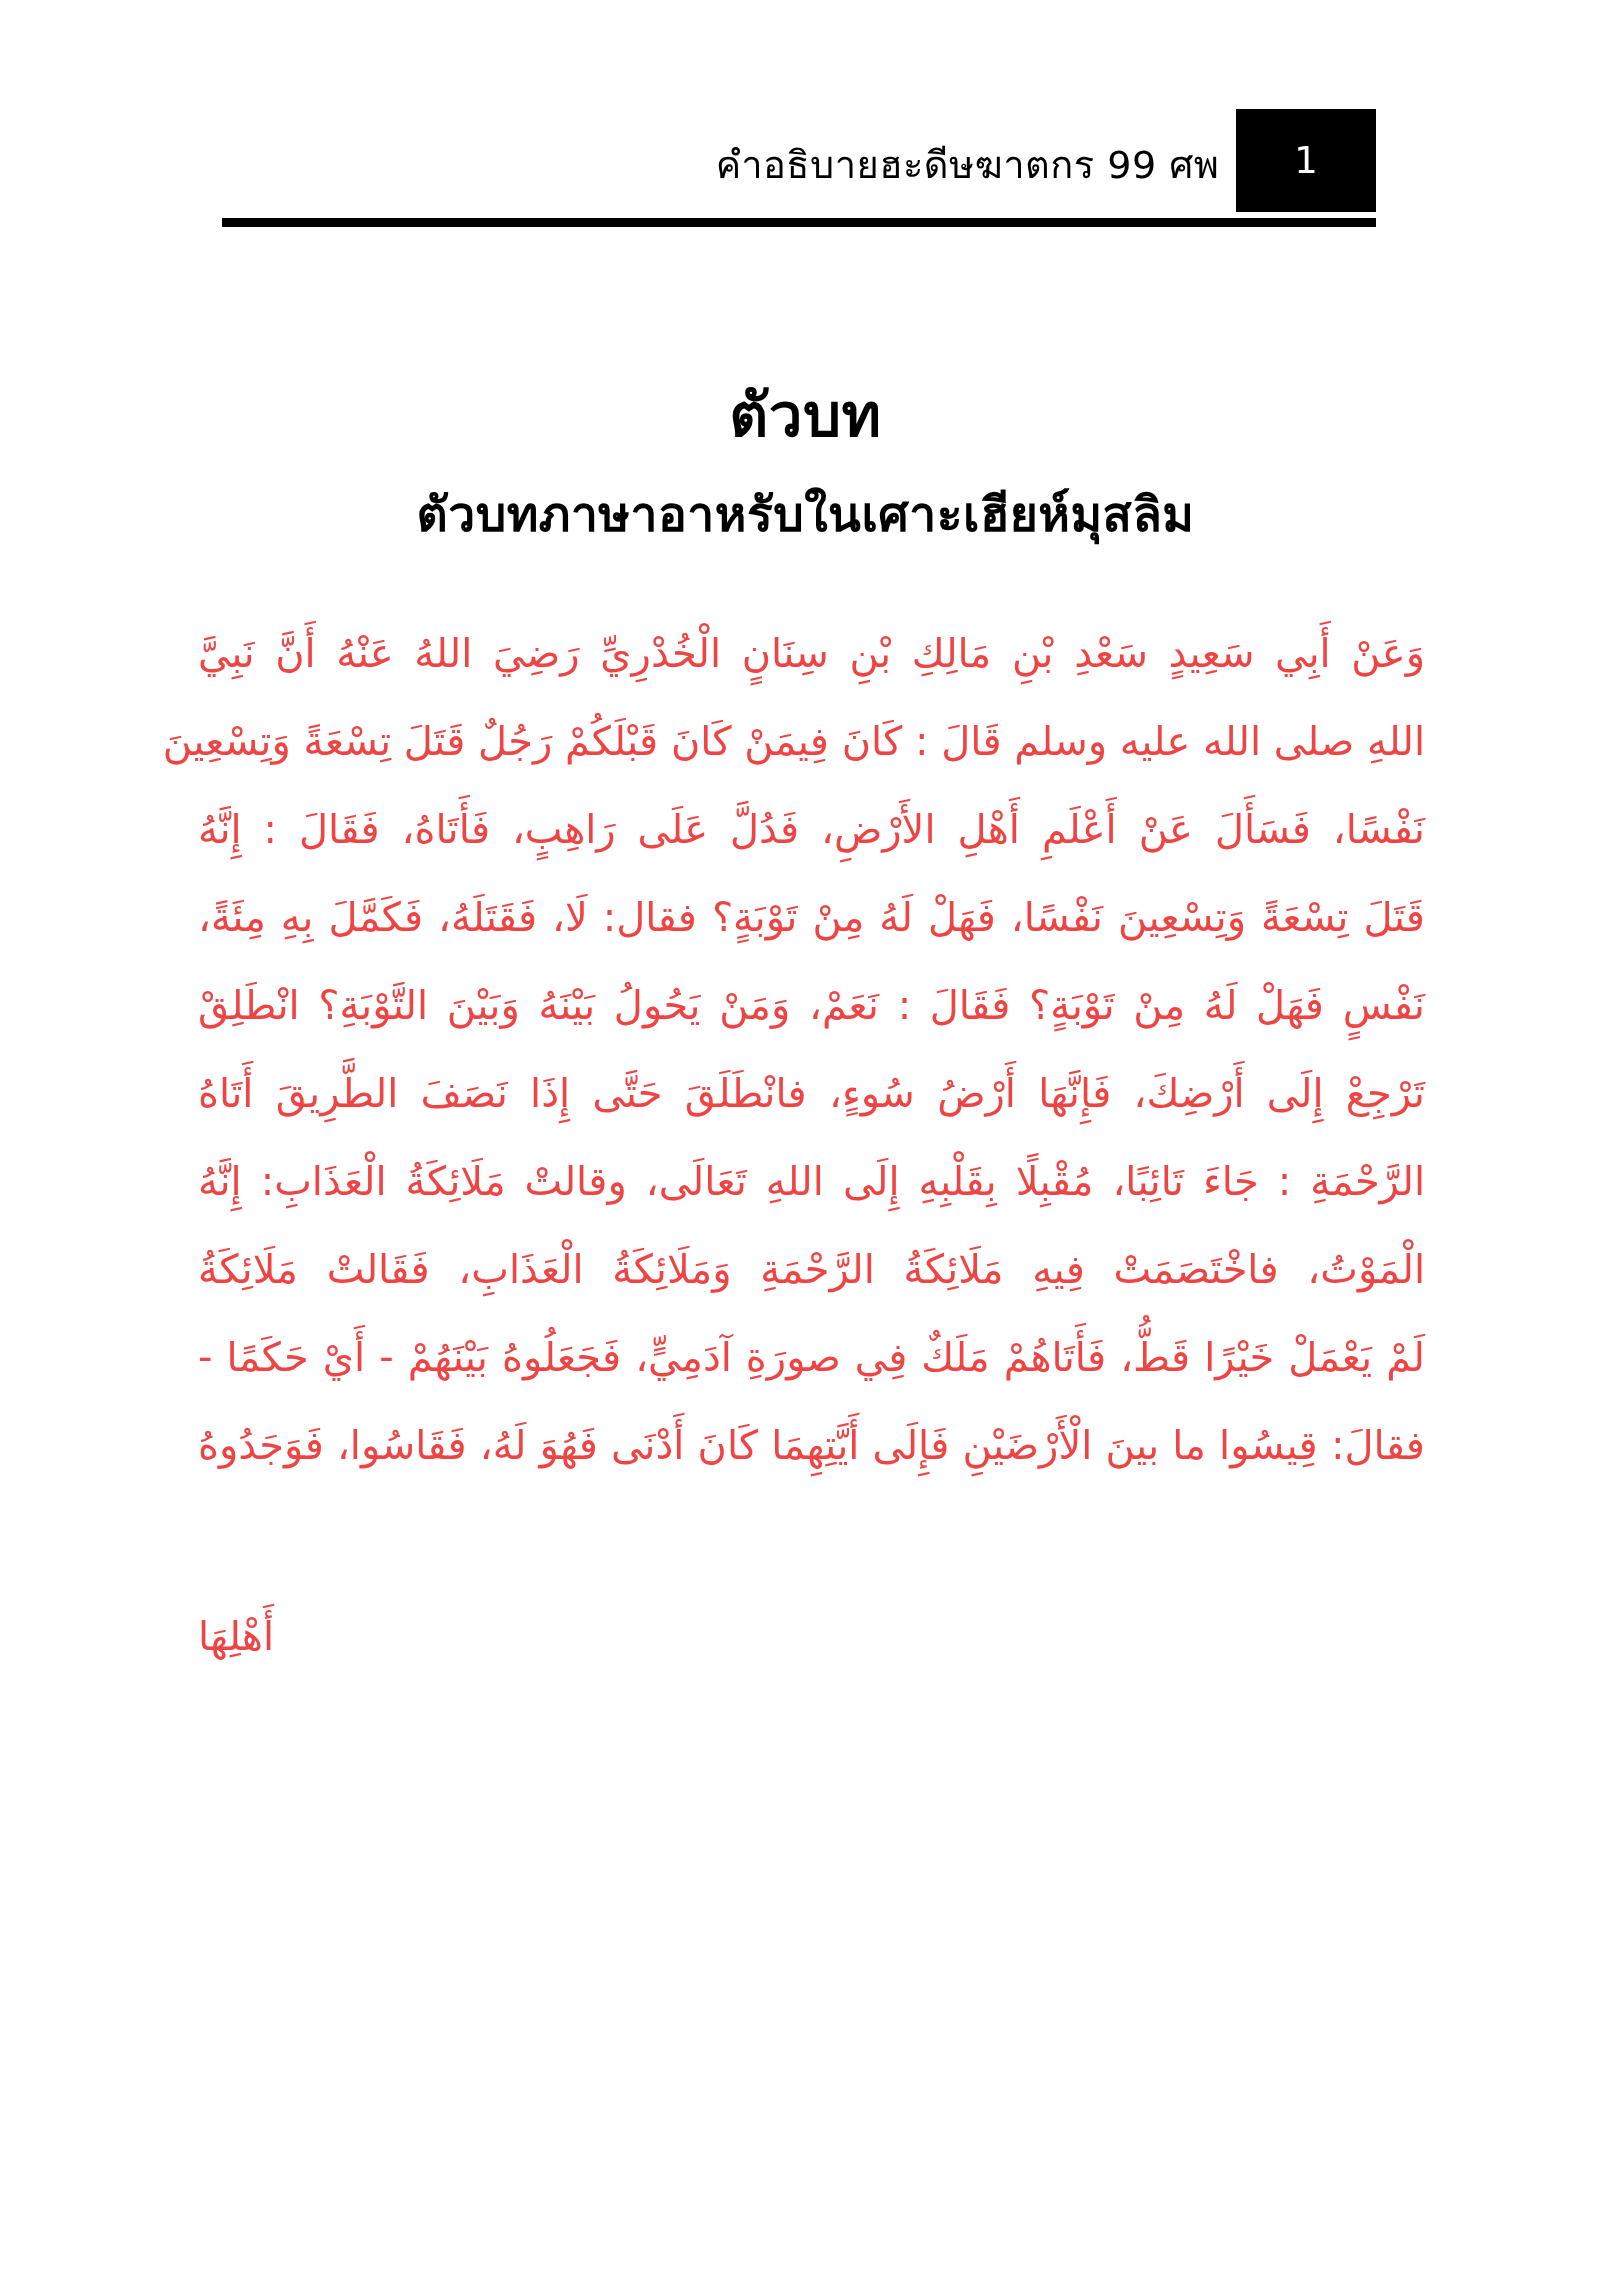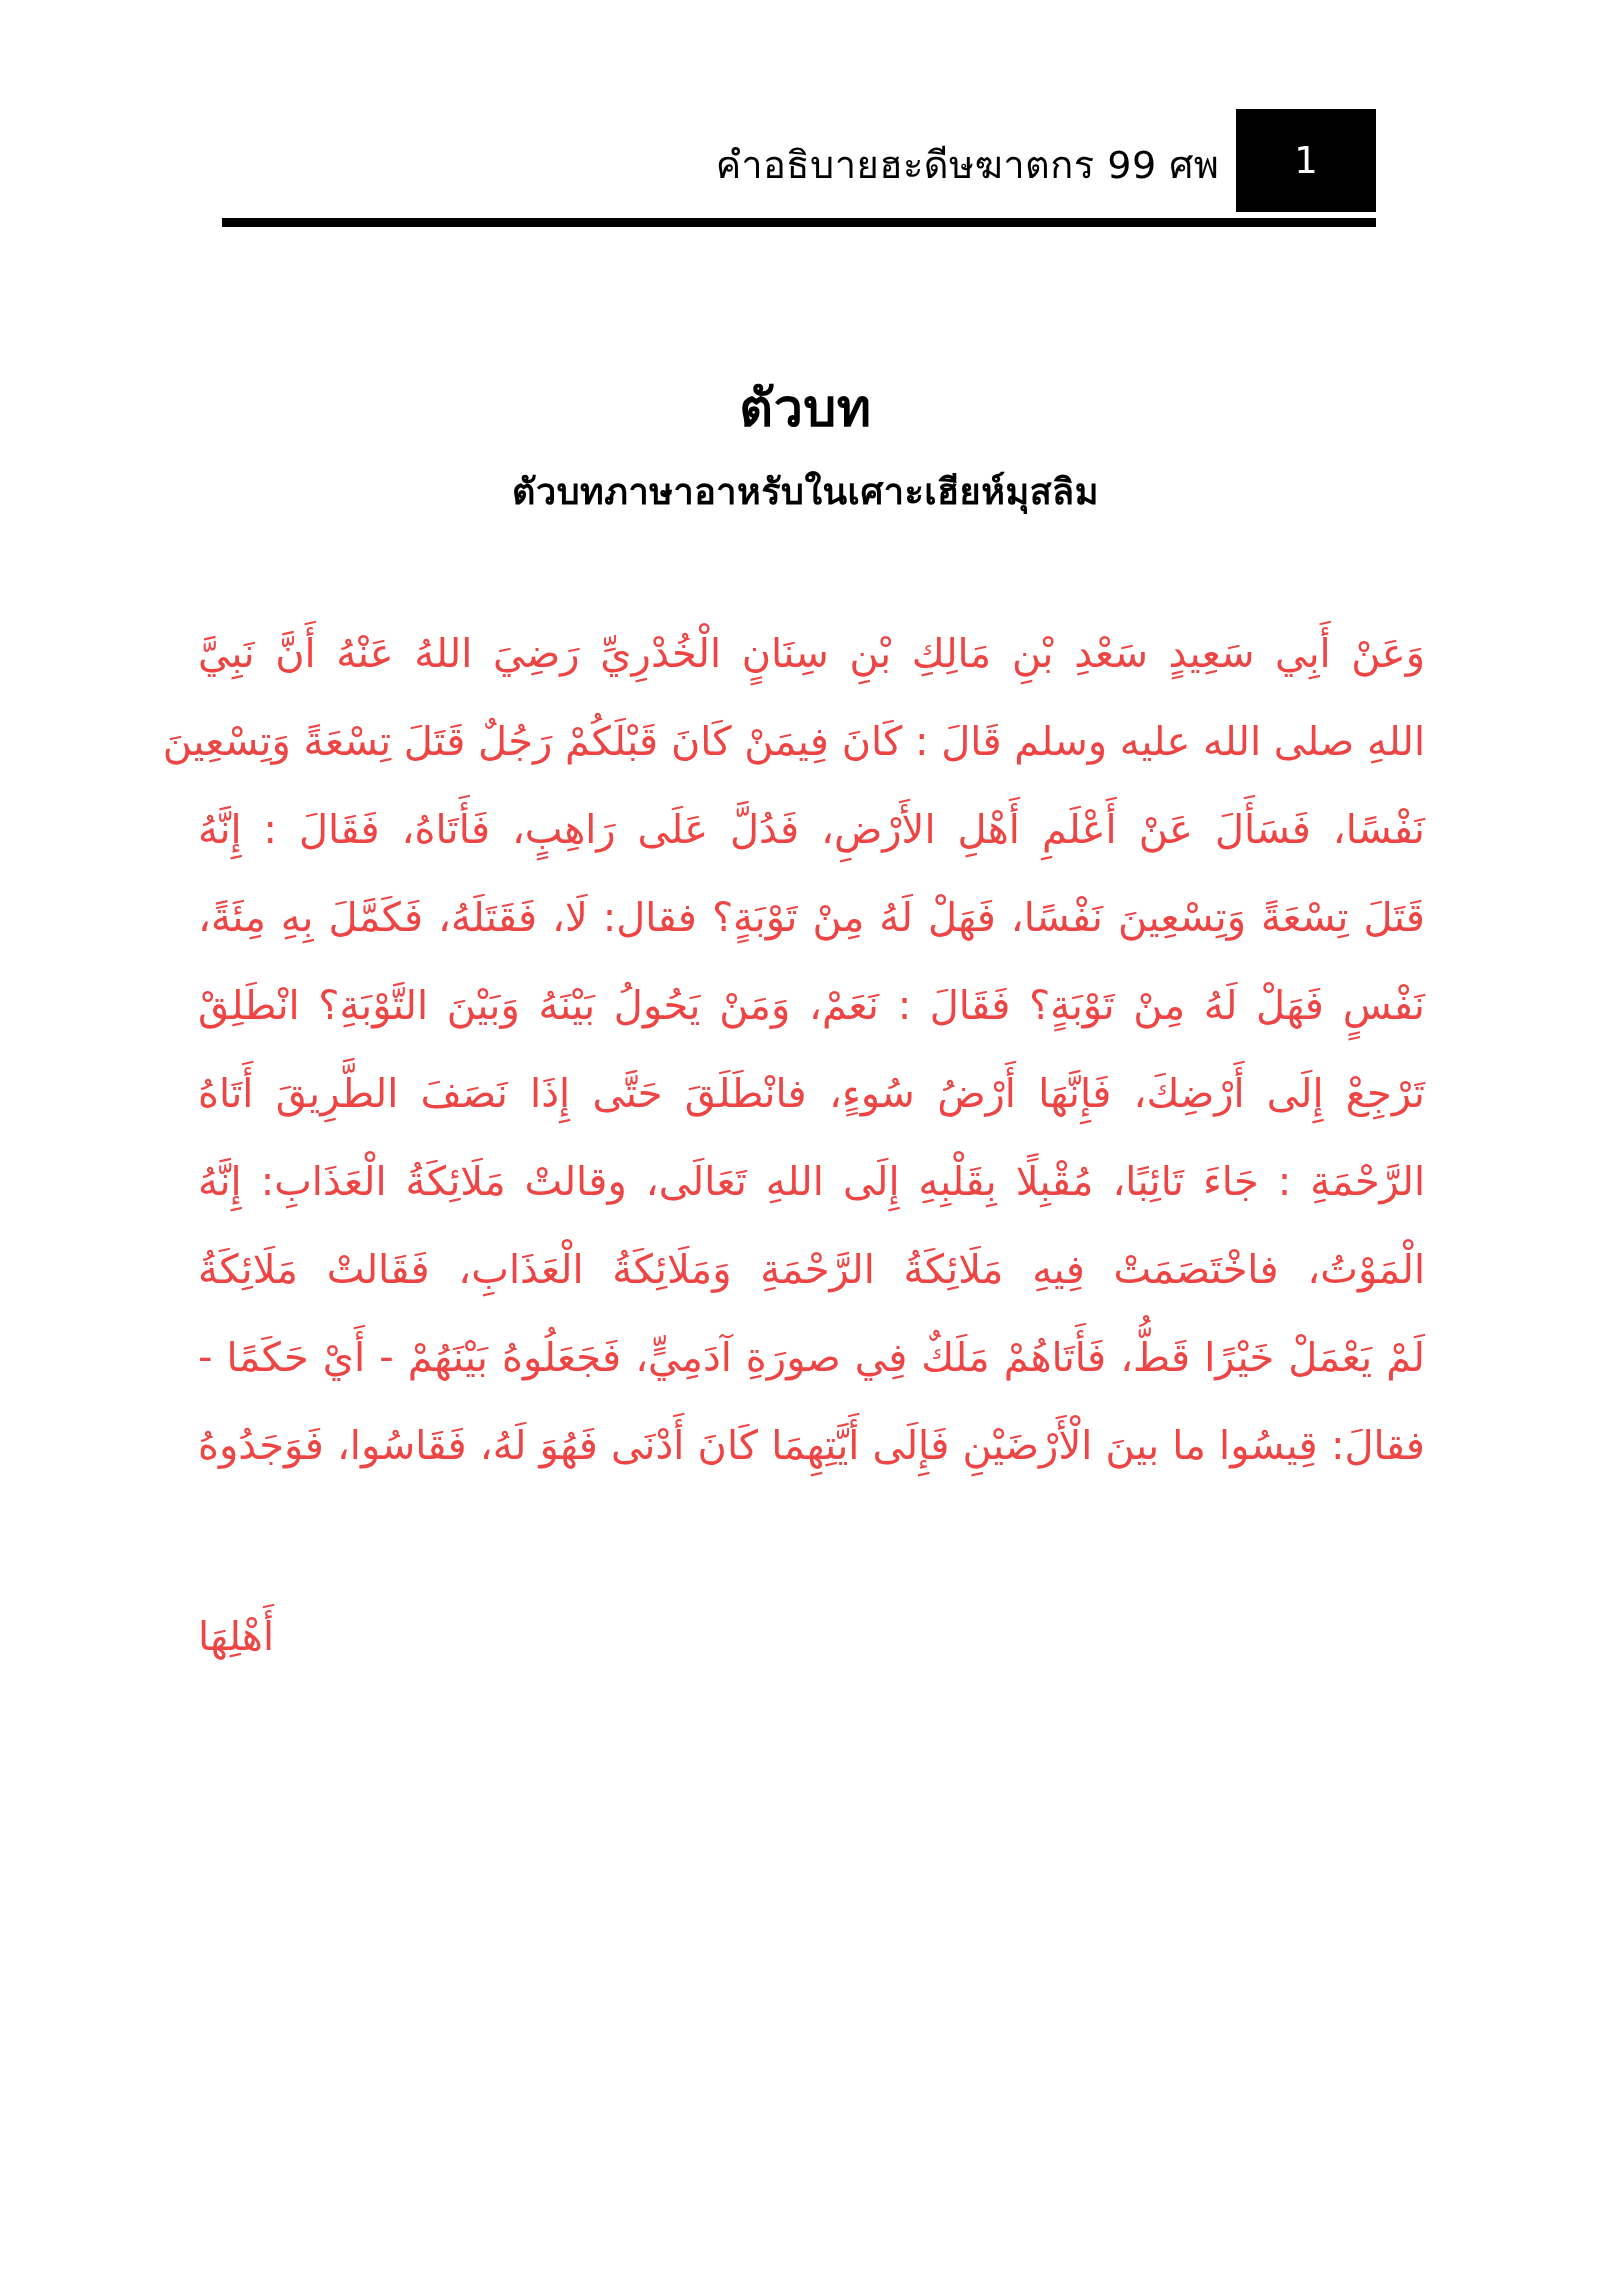--- a/index.html
+++ b/index.html
@@ -74,28 +74,28 @@
   
   .titles {
     position: absolute;
     left: 0;
     top: 367px;
     width: 100%;
     text-align: center;
   }
 
   .title-main {
-    font-size: 52px;
+    font-size: 60px;
     font-weight: bold;
     line-height: 1.6;
     letter-spacing: 0.5px;
   }
 
   .title-sub {
-    font-size: 36px;
+    font-size: 48px;
     font-weight: bold;
     line-height: 1.6;
     letter-spacing: 0.5px;
     margin-top: 13px;
   }
 
   
   .body-area {
     position: absolute;
     left: 198px;

